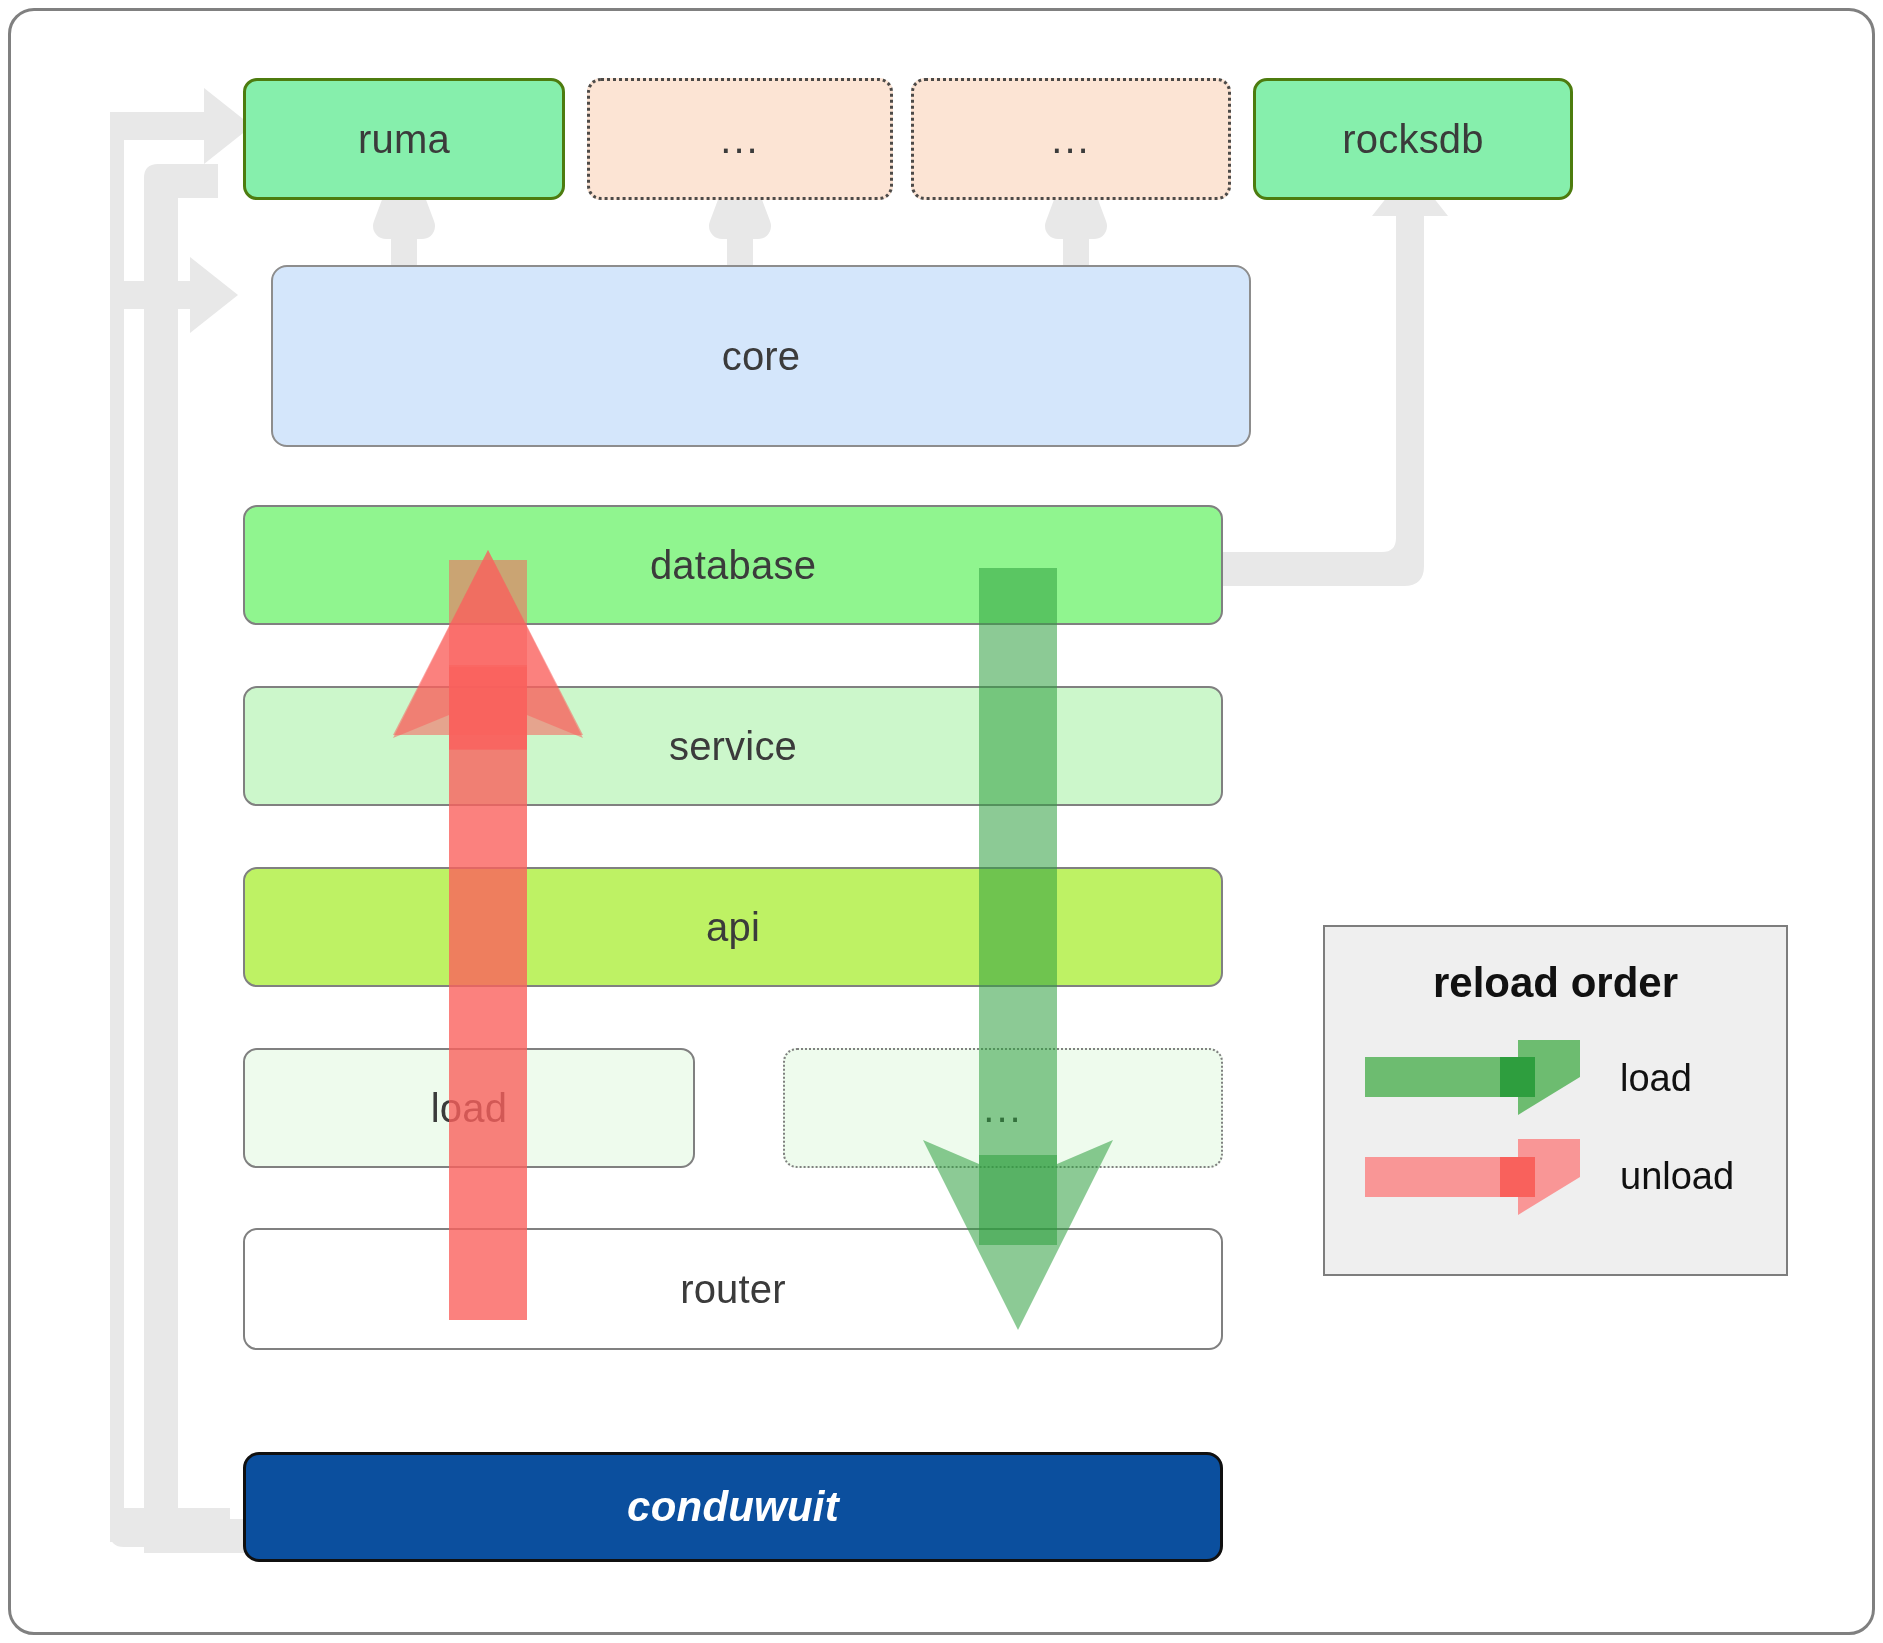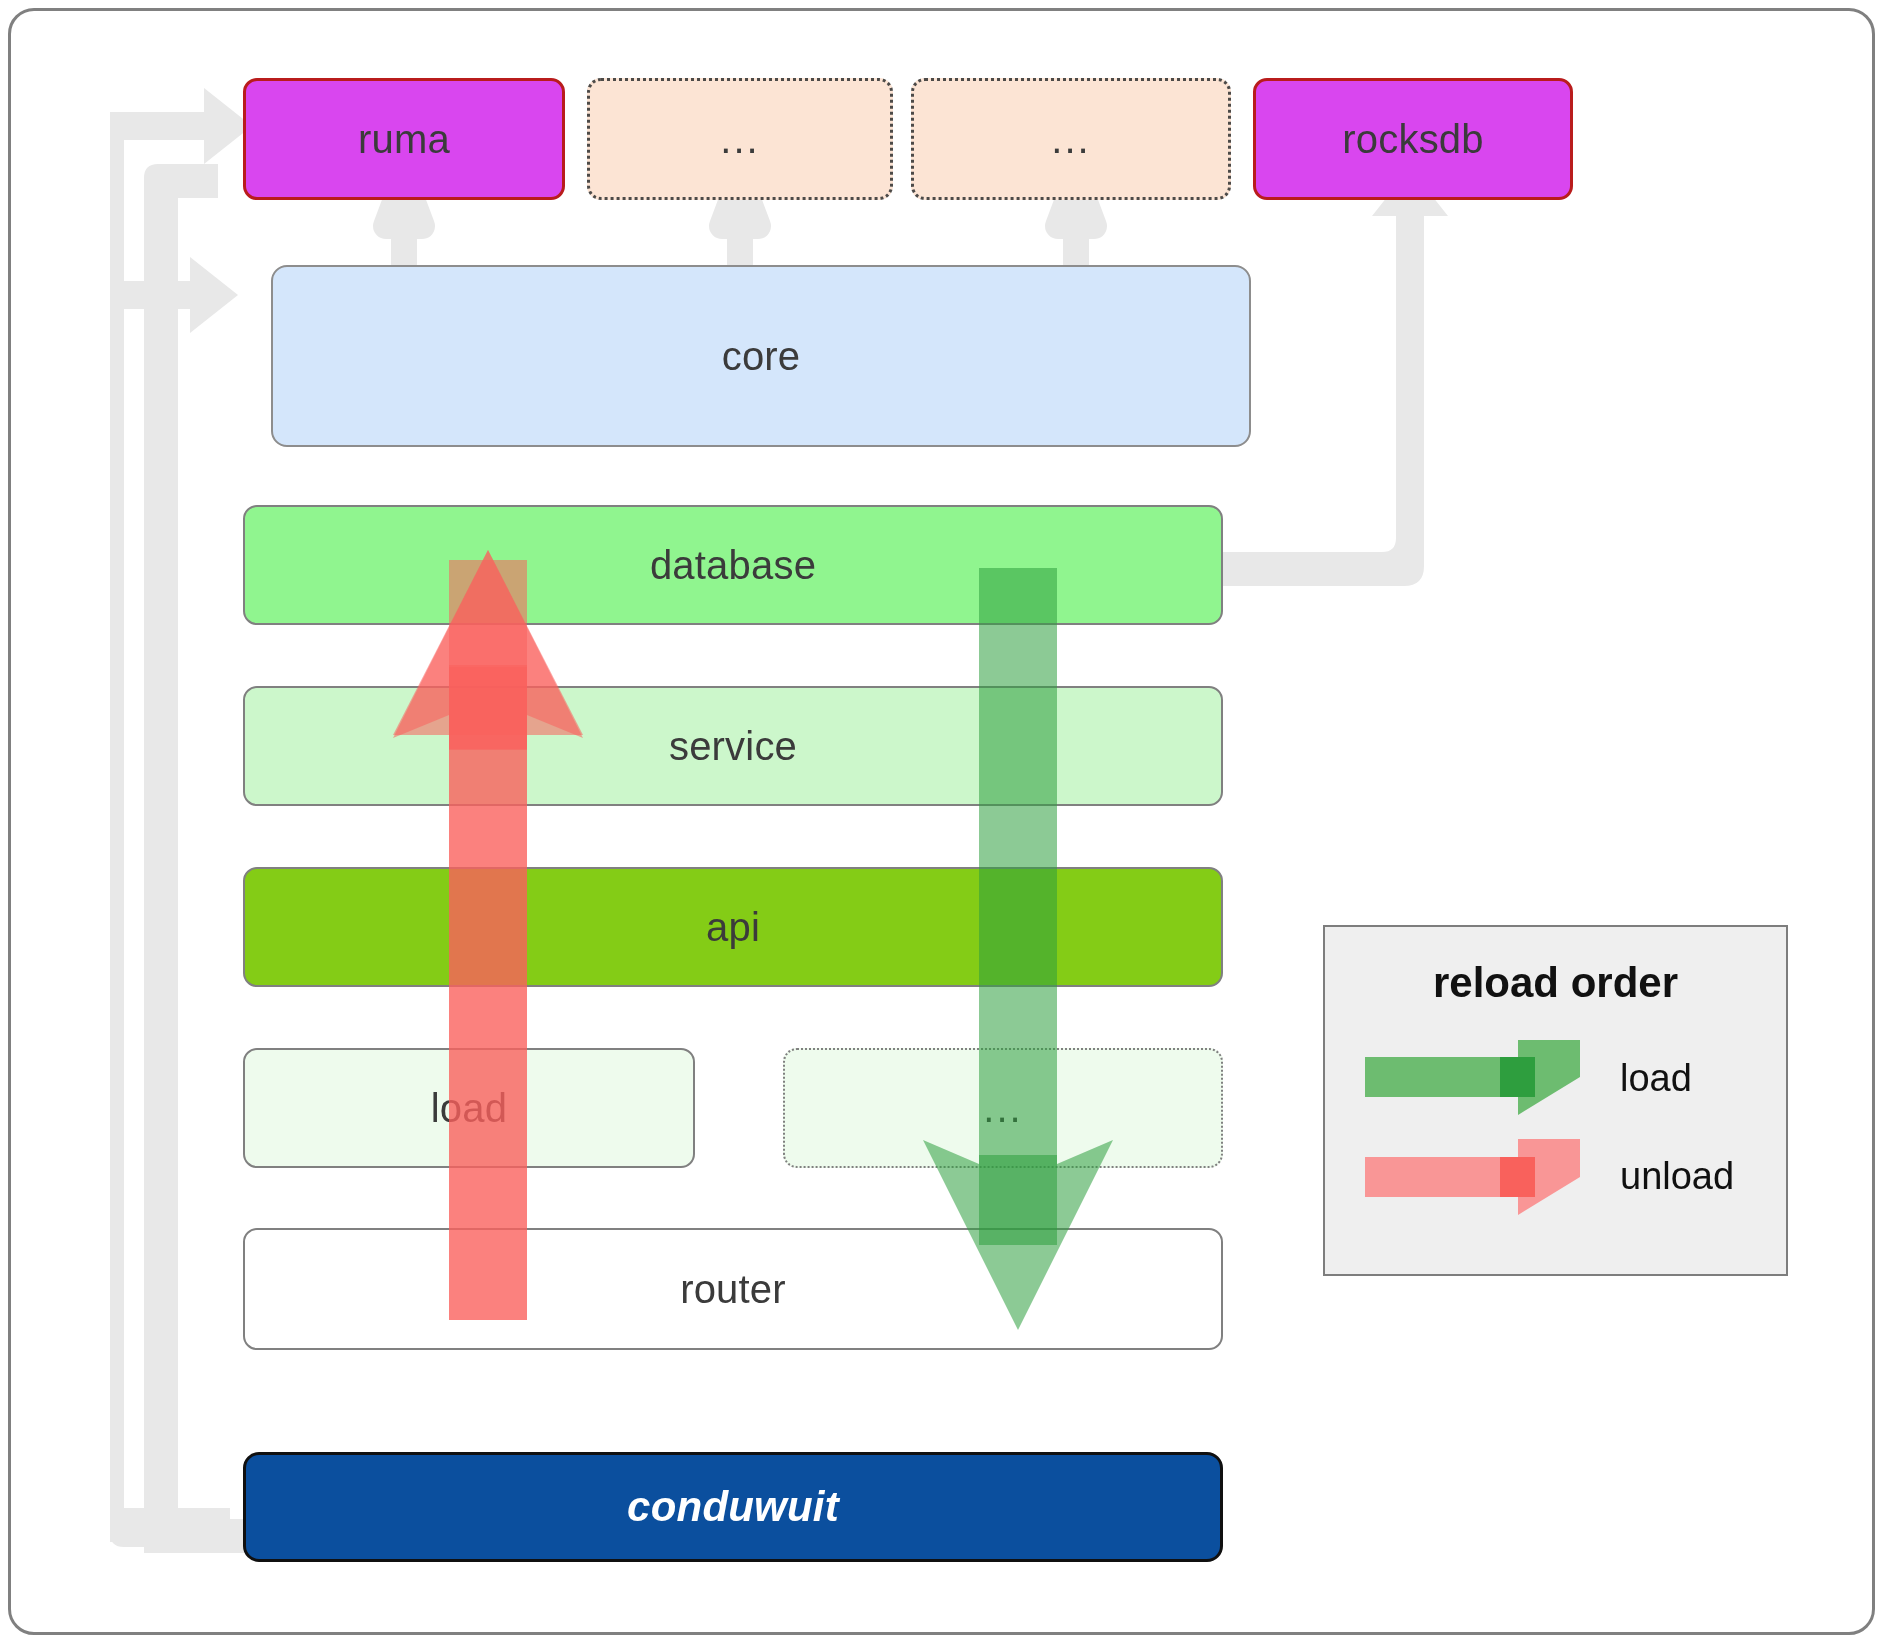--- a/index.html
+++ b/index.html
@@ -11,21 +11,21 @@
     box-sizing:border-box;border:3px solid #808080;border-radius:26px;background:#fff;
   }
 
   .node{
     position:absolute;box-sizing:border-box;display:flex;align-items:center;justify-content:center;
     border-radius:14px;color:#3b3b3b;letter-spacing:.2px;
   }
   .node .lbl{pointer-events:none;}
 
   
-  .orange{background:#d946ef;border:3px solid #b91c1c;font-size:40px;}
+  .orange{background:#86efac;border:3px solid #4d7c0f;font-size:40px;}
   .orange.dotted{border:3px dotted #4c4a48;background:#fce4d4;}
 
   .core{background:#d4e6fb;border:2px solid #8d8d8d;font-size:40px;border-radius:16px;margin-left:28px;}
 
   .lay{border:2px solid #808080;border-radius:14px;font-size:40px;}
   .lay.dotted{border:2px dotted #808080;}
 
   .conduwuit{
     background:#0b4f9e;border:3px solid #101010;border-radius:16px;
     color:#ffffff;font-size:42px;font-weight:bold;
@@ -101,21 +101,21 @@
   </div>
 
   <div class="node lay" style="left:243px;top:505px;width:980px;height:120px;background:#90f58f;">
     <span class="lbl">database</span>
   </div>
 
   <div class="node lay" style="left:243px;top:686px;width:980px;height:120px;background:#ccf7cb;">
     <span class="lbl">service</span>
   </div>
 
-  <div class="node lay" style="left:243px;top:867px;width:980px;height:120px;background:#84cc16;">
+  <div class="node lay" style="left:243px;top:867px;width:980px;height:120px;background:#bef264;">
     <span class="lbl">api</span>
   </div>
 
   <div class="node lay" style="left:243px;top:1048px;width:452px;height:120px;background:#eefbed;">
     <span class="lbl">load</span>
   </div>
 
   <div class="node lay dotted" style="left:783px;top:1048px;width:440px;height:120px;background:#eefbed;">
     <span class="lbl ell">...</span>
   </div>

